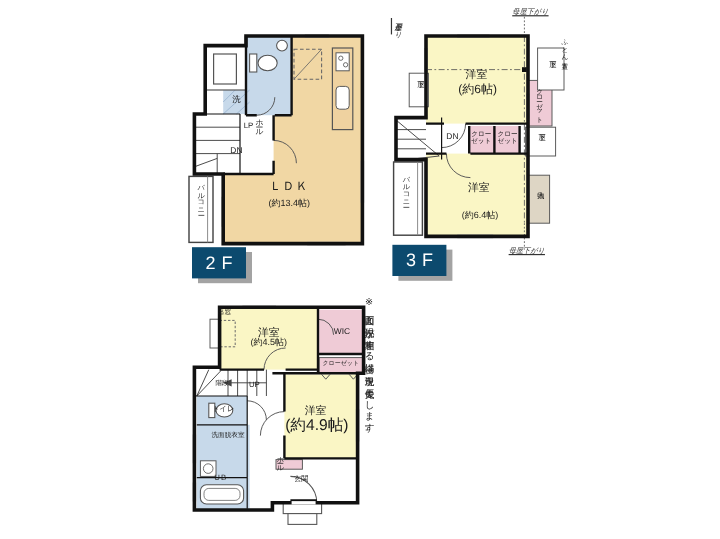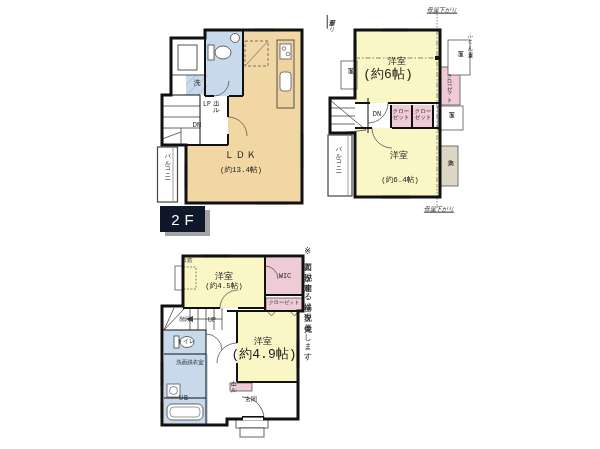--- a/index.html
+++ b/index.html
@@ -1,26 +1,26 @@
 <!DOCTYPE html>
 <html><head>
 <meta charset="utf-8">
 <style>
   * { margin:0; padding:0; box-sizing:border-box; }
   html,body { background:#fff; }
   body { font-family:"Liberation Sans","DejaVu Sans",sans-serif; }
   #canvas { position:relative; width:600px; height:449px; background:#ffffff; overflow:hidden; }
   #canvas svg { position:absolute; }
-  .t { position:absolute; color:#1b1b1b; white-space:nowrap; line-height:1.12; z-index:5;font-family:Liberation Mono, monospace; }
+  .t { position:absolute; color:#1b1b1b; white-space:nowrap; line-height:1.12; z-index:5; }
   .c { transform:translate(-50%,-50%); }
   .v { writing-mode:vertical-rl; text-orientation:mixed; }
   .it { font-style:italic; color:#333; }
   .u { text-decoration:underline; }
   .wrap { white-space:normal; text-align:center; }
-  .floor-tag { position:absolute; width:45px; height:26px; background:#0f172a; color:#fff;
+  .floor-tag { position:absolute; width:45px; height:26px; background:#0c4a6e; color:#fff;
     font-size:15px; letter-spacing:5px; padding-left:5px; display:flex; align-items:center;
     justify-content:center; box-shadow:5px 4px 0 #a3a3a3; z-index:6; }
   .disc { position:absolute; writing-mode:vertical-rl; font-size:8px; letter-spacing:0.4px;
     color:#222; z-index:6; }
 </style>
 </head>
 <body>
 
 <div id="canvas">
 
@@ -186,21 +186,21 @@
 
   <span class="t c" style="left:241px;top:156px;font-size:10px;letter-spacing:1px">ＬＤＫ</span>
   <span class="t c" style="left:241px;top:170px;font-size:7.5px">(約13.4帖)</span>
   <span class="t c" style="left:207px;top:105px;font-size:6.5px">LP</span>
   <span class="t v" style="left:212px;top:95px;font-size:6.5px">ホール</span>
   <span class="t c" style="left:197px;top:126px;font-size:7px">DN</span>
   <span class="t c" style="left:197px;top:84px;font-size:7px">洗</span>
   <span class="t v" style="left:163px;top:149px;font-size:6px">バルコニー</span>
 
   <span class="t c" style="left:397px;top:62px;font-size:9px">洋室</span>
-  <span class="t c" style="left:388px;top:75px;font-size:13px">(約6帖)</span>
+  <span class="t c" style="left:398px;top:75px;font-size:10px">(約6帖)</span>
   <span class="t c" style="left:399px;top:156px;font-size:9px">洋室</span>
   <span class="t c" style="left:400px;top:180px;font-size:7.5px">(約6.4帖)</span>
   <span class="t c" style="left:377px;top:115px;font-size:7px">DN</span>
   <span class="t c wrap" style="left:401px;top:115px;width:22px;font-size:5.5px;line-height:6px">クローゼット</span>
   <span class="t c wrap" style="left:423px;top:115px;width:22px;font-size:5.5px;line-height:6px">クローゼット</span>
   <span class="t v" style="left:446px;top:69px;font-size:5.5px">クローゼット</span>
   <span class="t v" style="left:346px;top:63px;font-size:6px">下屋</span>
   <span class="t v" style="left:456px;top:46px;font-size:6px">下屋</span>
   <span class="t v" style="left:447px;top:107px;font-size:6px">下屋</span>
   <span class="t v" style="left:467px;top:29px;font-size:5.5px">ふとん置き</span>
@@ -219,15 +219,16 @@
   <span class="t c" style="left:212px;top:321px;font-size:6.5px">UP</span>
   <span class="t c" style="left:186px;top:342px;font-size:6px">トイレ</span>
   <span class="t c" style="left:190px;top:363px;font-size:5.5px">洗面脱衣室</span>
   <span class="t c" style="left:184px;top:399px;font-size:6.5px;letter-spacing:1px">UB</span>
   <span class="t v" style="left:229px;top:376px;font-size:6px">ホール</span>
   <span class="t c" style="left:251px;top:400px;font-size:6px">玄関</span>
   <span class="t c" style="left:263px;top:342px;font-size:9px">洋室</span>
   <span class="t c" style="left:264px;top:355px;font-size:13px">(約4.9帖)</span>
 
   <div class="floor-tag" style="left:160px;top:206px">2F</div>
+  <div class="floor-tag" style="left:327px;top:204px">3F</div>
   <div class="disc" style="left:301px;top:247px;height:196px">※図面と現況が相違する場合は現況を優先とします。</div>
 
 </div>
 
 </body></html>

